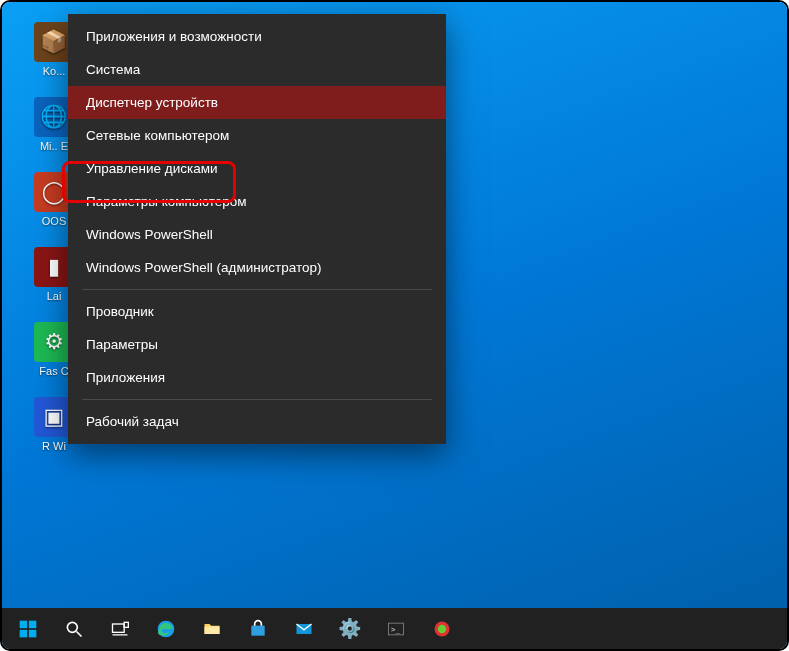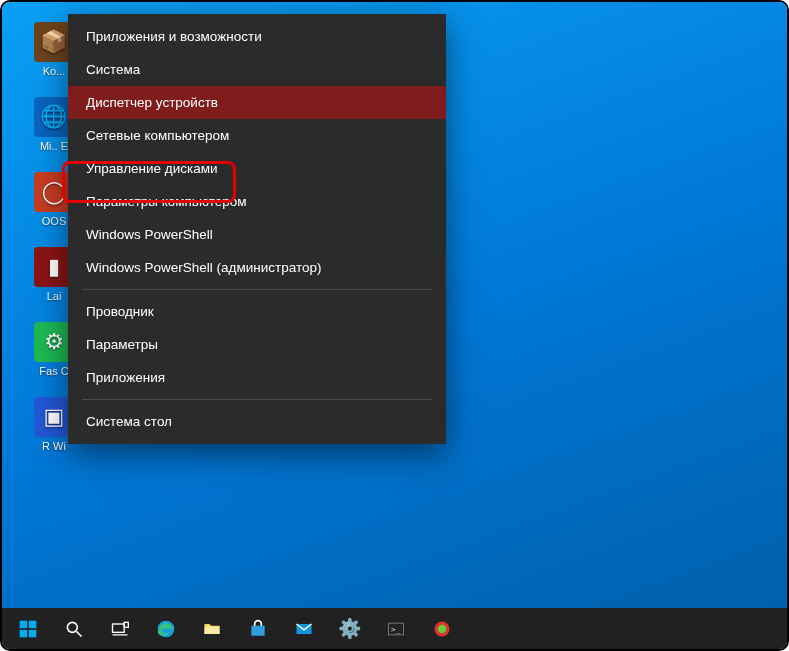--- a/index.html
+++ b/index.html
@@ -192,21 +192,21 @@
         <span>Проводник</span>
       </div>
       <div class="menu-item">
         <span>Параметры</span>
       </div>
       <div class="menu-item">
         <span>Приложения</span>
       </div>
       <div class="menu-sep"></div>
       <div class="menu-item">
-        <span>Система стол</span>
+        <span>Рабочий задач</span>
       </div>
     </div>
   <div class="highlight-box"></div>
 
   <div class="taskbar">
     <div class="tbtn" title="Start">
       <svg viewBox="0 0 24 24">
         <rect x="2" y="2" width="9" height="9" fill="#00adef"></rect>
         <rect x="13" y="2" width="9" height="9" fill="#00adef"></rect>
         <rect x="2" y="13" width="9" height="9" fill="#00adef"></rect>

